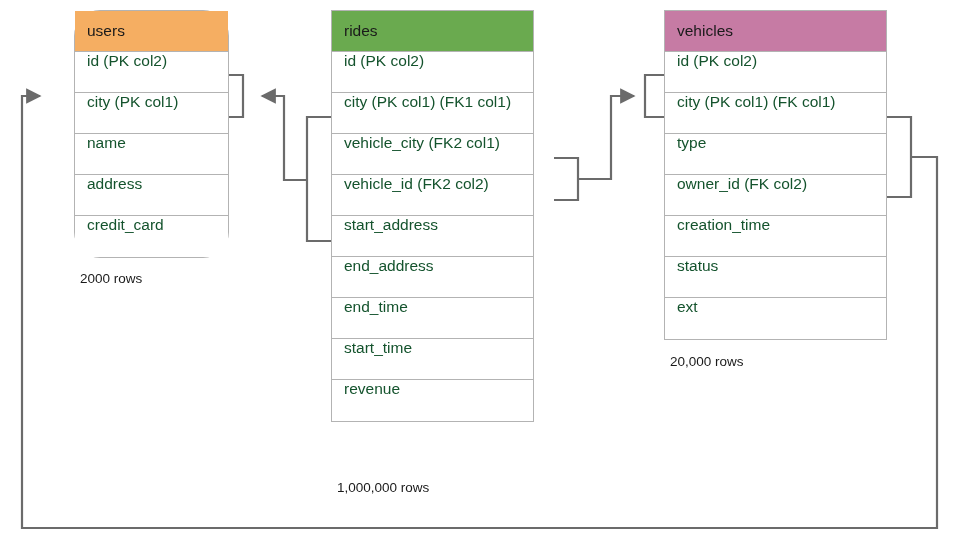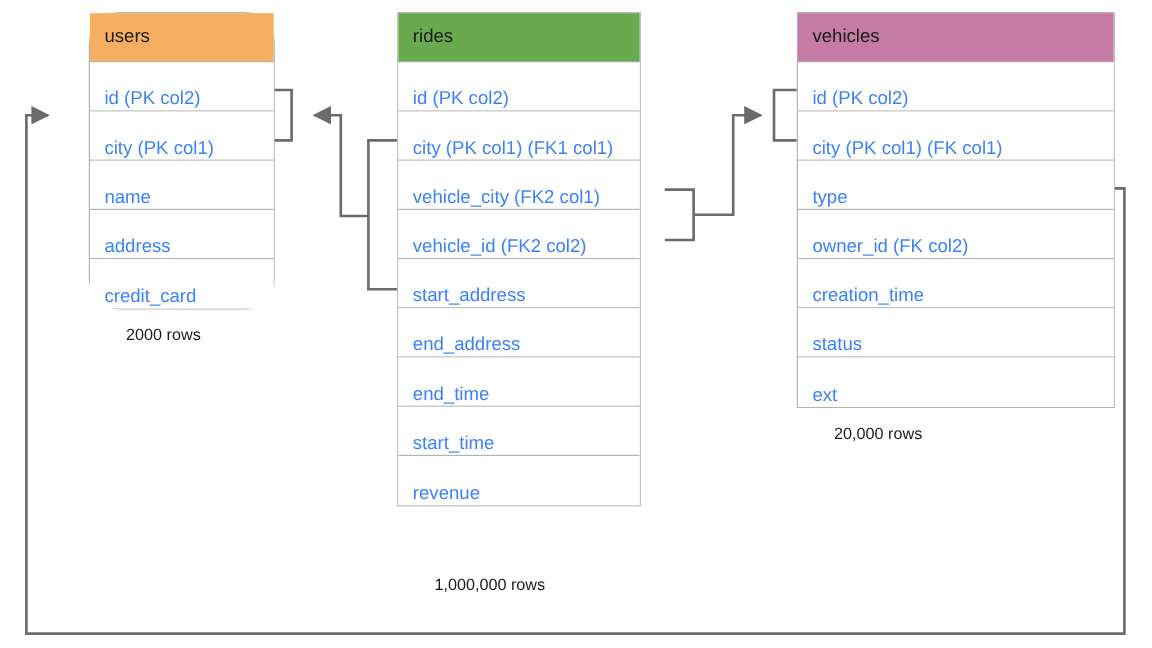--- a/index.html
+++ b/index.html
@@ -37,36 +37,35 @@
     align-items: center;
     padding-left: 12px;
     font-size: 15.5px;
     color: #1a1a1a;
   }
   .tbl-row {
     height: 41px;
     box-sizing: border-box;
     border-bottom: 1px solid #b3b3b3;
     display: flex;
-    align-items: flex-end;
+    align-items: flex-start;
     padding-left: 12px;
     font-size: 15.5px;
-    color: #3b82f6;
+    color: #14532d;
     background: #ffffff;
     white-space: nowrap;
   }
   .tbl-row.last {
     border-bottom: none;
   }
   .rows-label {
     position: absolute;
     font-size: 13.5px;
     color: #1a1a1a;
     white-space: nowrap;
-    margin-left: 25px;
   }
 </style>
 </head>
 <body>
 
 <div id="canvas">
 
   <svg class="edges" viewBox="0 0 960 540" width="960" height="540">
     <defs>
       <marker id="arrow" viewBox="0 0 10 10" refX="9" refY="5" markerWidth="7" markerHeight="7" orient="auto-start-reverse">
@@ -141,21 +140,21 @@
     </div>
     <div class="tbl-row">
       <span>start_time</span>
     </div>
     <div class="tbl-row last">
       <span>revenue</span>
     </div>
   </div>
   <div class="rows-label" style="left:337px; top:480px;">1,000,000 rows</div>
 
-  <div class="table-box" style="left:664px; top:10px; width:265px;">
+  <div class="table-box" style="left:664px; top:10px; width:223px;">
     <div class="tbl-header" style="background:#c67ba4;">
       <span>vehicles</span>
     </div>
     <div class="tbl-row">
       <span>id (PK col2)</span>
     </div>
     <div class="tbl-row">
       <span>city (PK col1) (FK col1)</span>
     </div>
     <div class="tbl-row">

